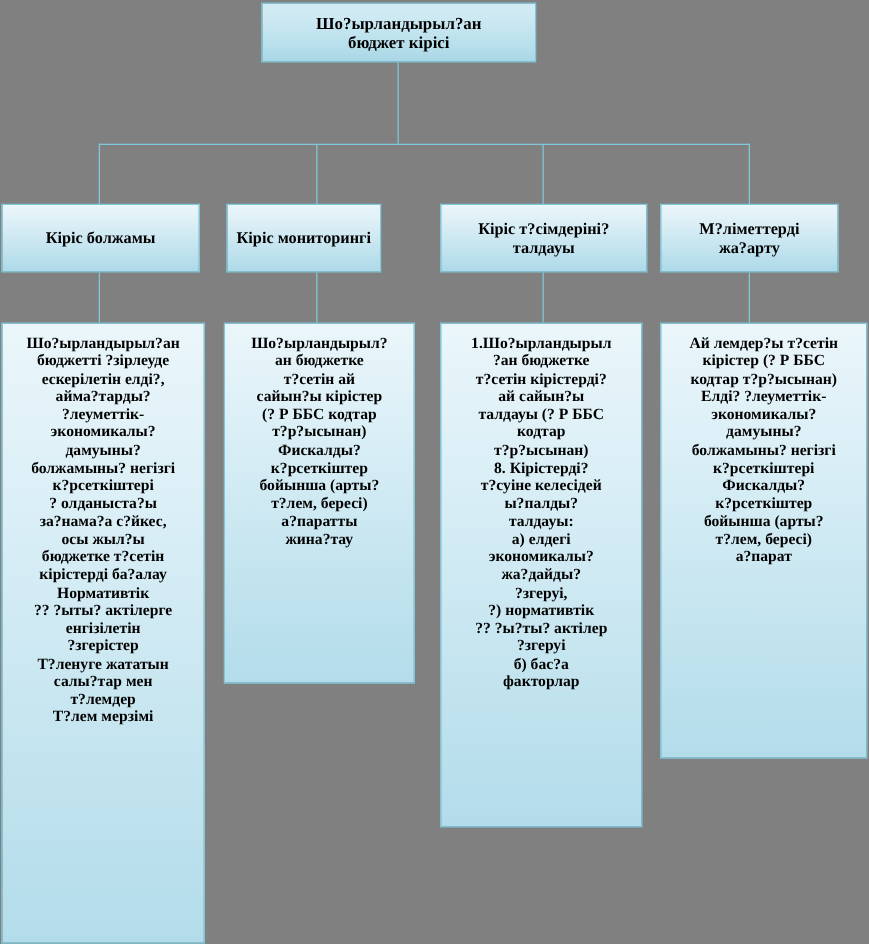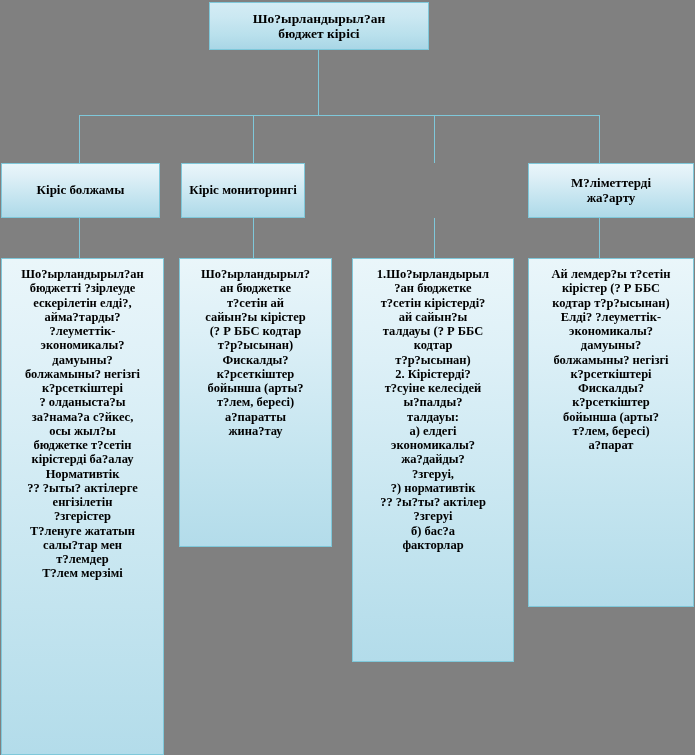--- a/index.html
+++ b/index.html
@@ -106,44 +106,48 @@
 (? Р ББС кодтар
 т?р?ысынан)
 Фискалды?
 к?рсеткіштер
 бойынша (арты?
 т?лем, бересі)
 а?паратты
 жина?тау</span>
   </div>
 
+  <div class="node hdr" style="left:352px;top:163px;width:166px;height:55px;">
+    <span class="txt">Кіріс т?сімдеріні?
+талдауы</span>
+  </div>
   <div class="node body" style="left:352px;top:258px;width:162px;height:404px;">
     <span class="txt">1.Шо?ырландырыл
 ?ан бюджетке
 т?сетін кірістерді?
 ай сайын?ы
 талдауы (? Р ББС
 кодтар
 т?р?ысынан)
-2. Кірістерді?
+8. Кірістерді?
 т?суіне келесідей
 ы?палды?
 талдауы:
 а) елдегі
 экономикалы?
 жа?дайды?
 ?згеруі,
 ?) нормативтік
 ?? ?ы?ты? актілер
 ?згеруі
 б) бас?а
 факторлар</span>
   </div>
 
-  <div class="node hdr" style="left:528px;top:163px;width:166px;height:55px;">
+  <div class="node hdr" style="left:528px;top:163px;width:143px;height:55px;">
     <span class="txt">М?ліметтерді
 жа?арту</span>
   </div>
   <div class="node body" style="left:528px;top:258px;width:166px;height:349px;">
     <span class="txt">Ай лемдер?ы т?сетін
 кірістер (? Р ББС
 кодтар т?р?ысынан)
 Елді? ?леуметтік-
 экономикалы?
 дамуыны?

